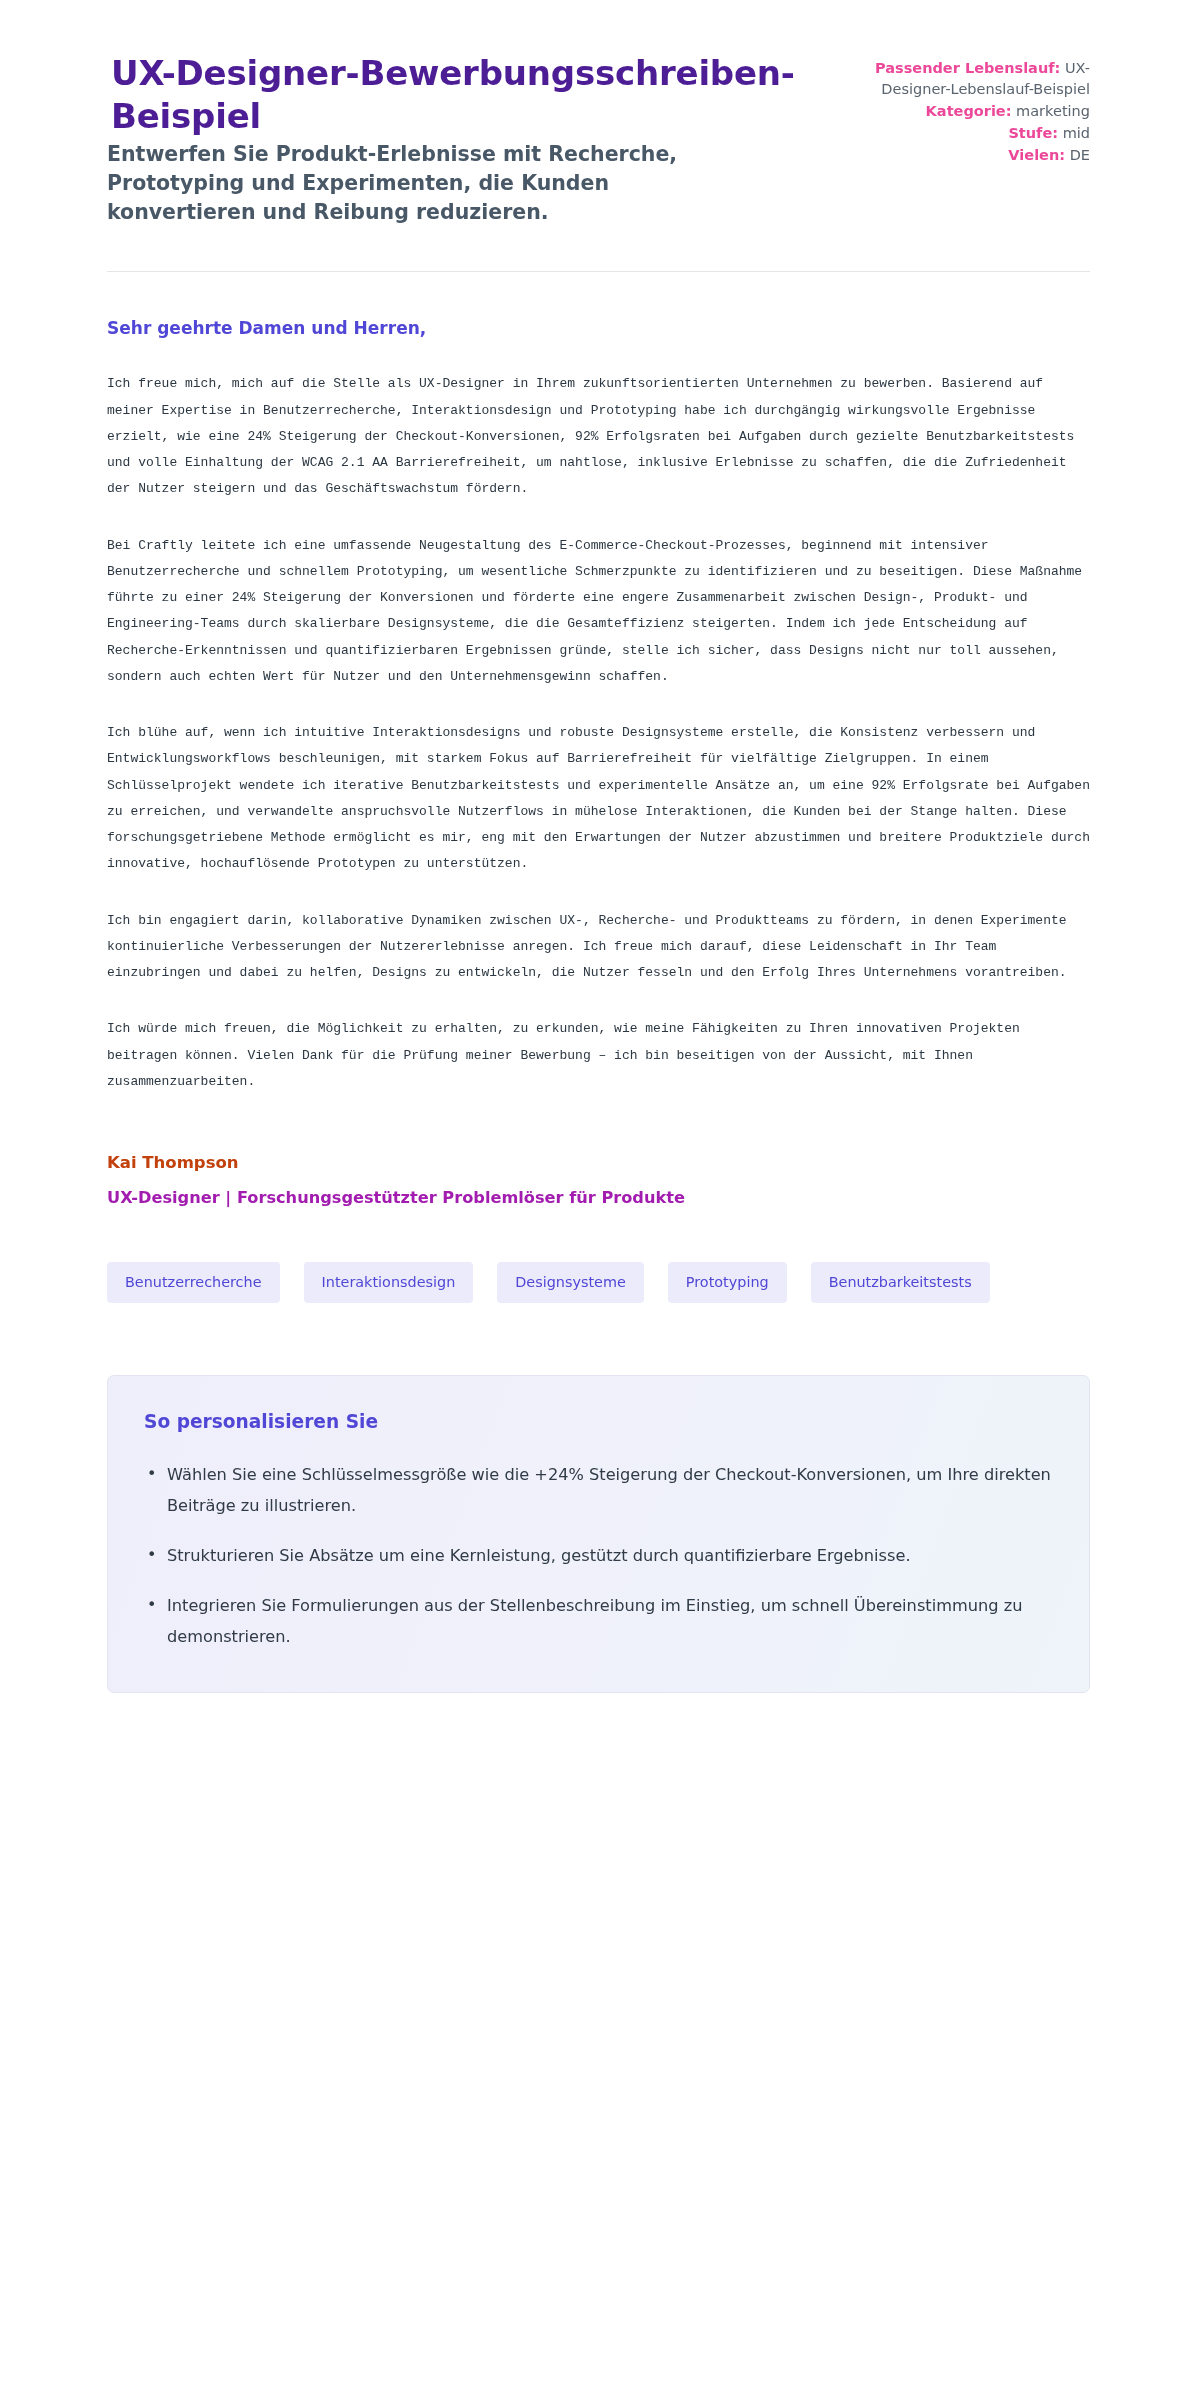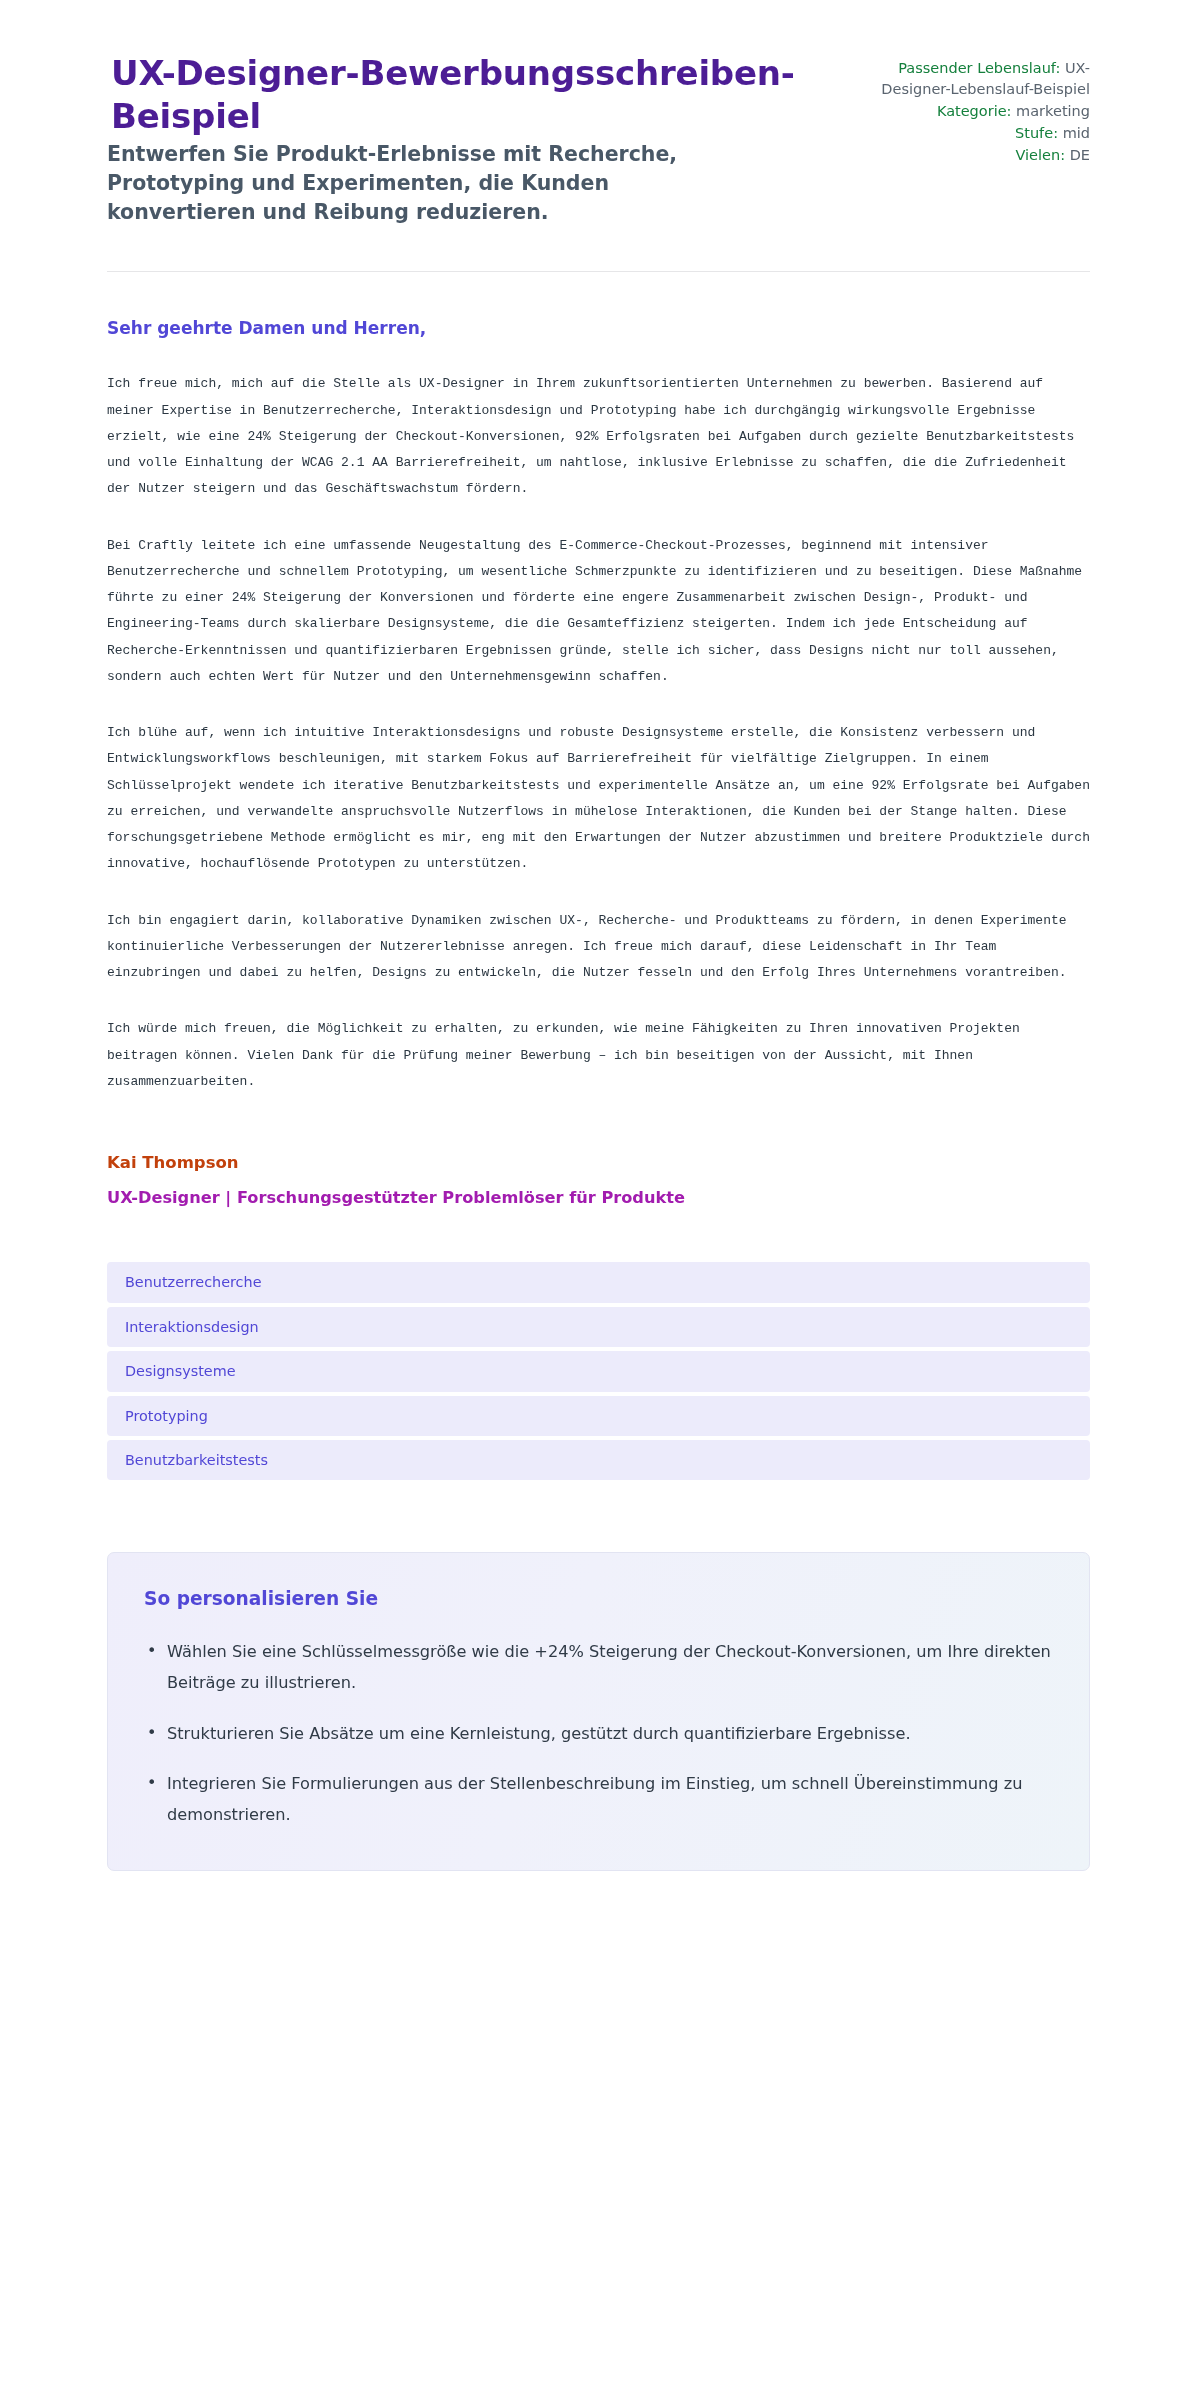--- a/index.html
+++ b/index.html
@@ -55,22 +55,22 @@
     flex: 0 0 auto;
     width: 235px;
     text-align: right;
     font-size: 14.5px;
     line-height: 1.44;
     color: #55606c;
     padding-top: 6px;
   }
   .meta-row { margin: 0 0 1px 0; }
   .meta-label {
-    font-weight: 400;
-    color: #15803d;
+    font-weight: 700;
+    color: #ec4899;
   }
   .meta-value { font-weight: 400; color: #5a646f; }
 
   .divider {
     height: 1px;
     background: #e6e6e8;
     margin: 44px 110px 0 107px;
   }
 
   
@@ -108,23 +108,22 @@
     font-weight: 700;
     color: #a21caf;
     margin: 0;
     line-height: 1.5;
   }
 
   
   .tags {
     display: flex;
     flex-wrap: wrap;
-    gap: 4px;
+    gap: 24px;
     margin: 52px 0 0 0;
-    flex-direction: column;
   }
   .tag {
     background: #ecebfb;
     color: #5147d6;
     font-size: 14.4px;
     line-height: 1;
     padding: 13px 18px;
     border-radius: 4px;
     white-space: nowrap;
   }

